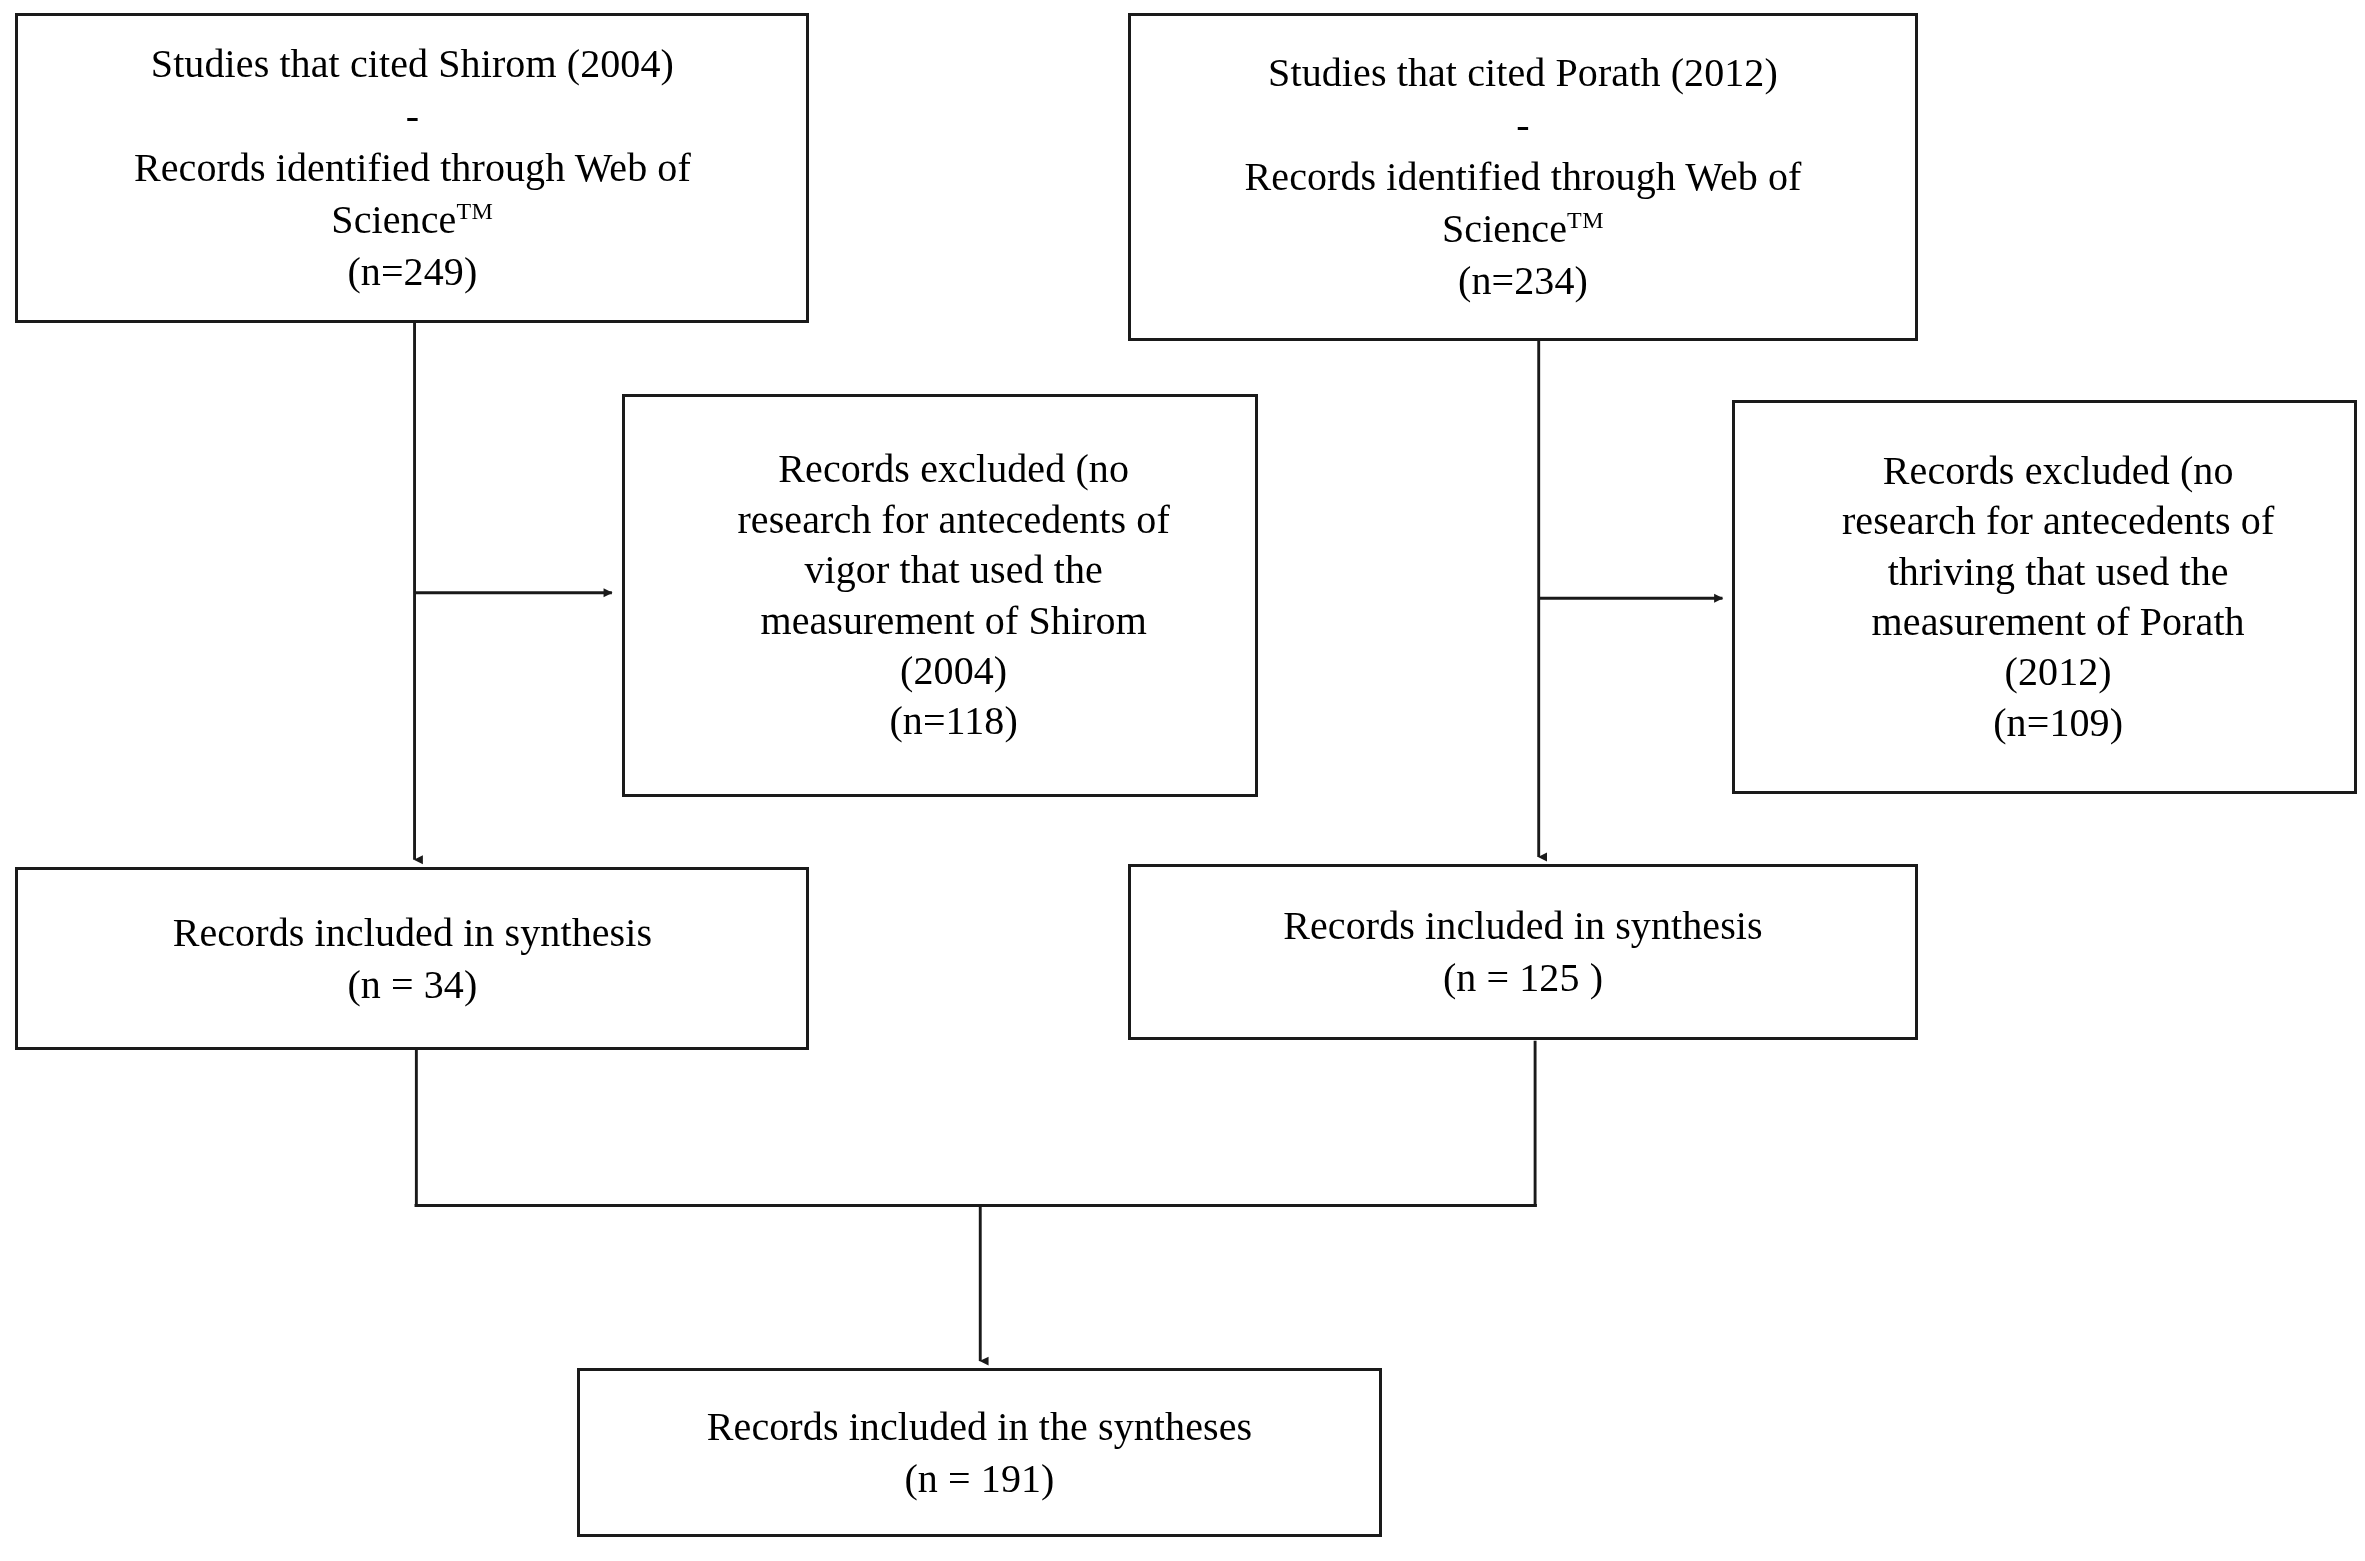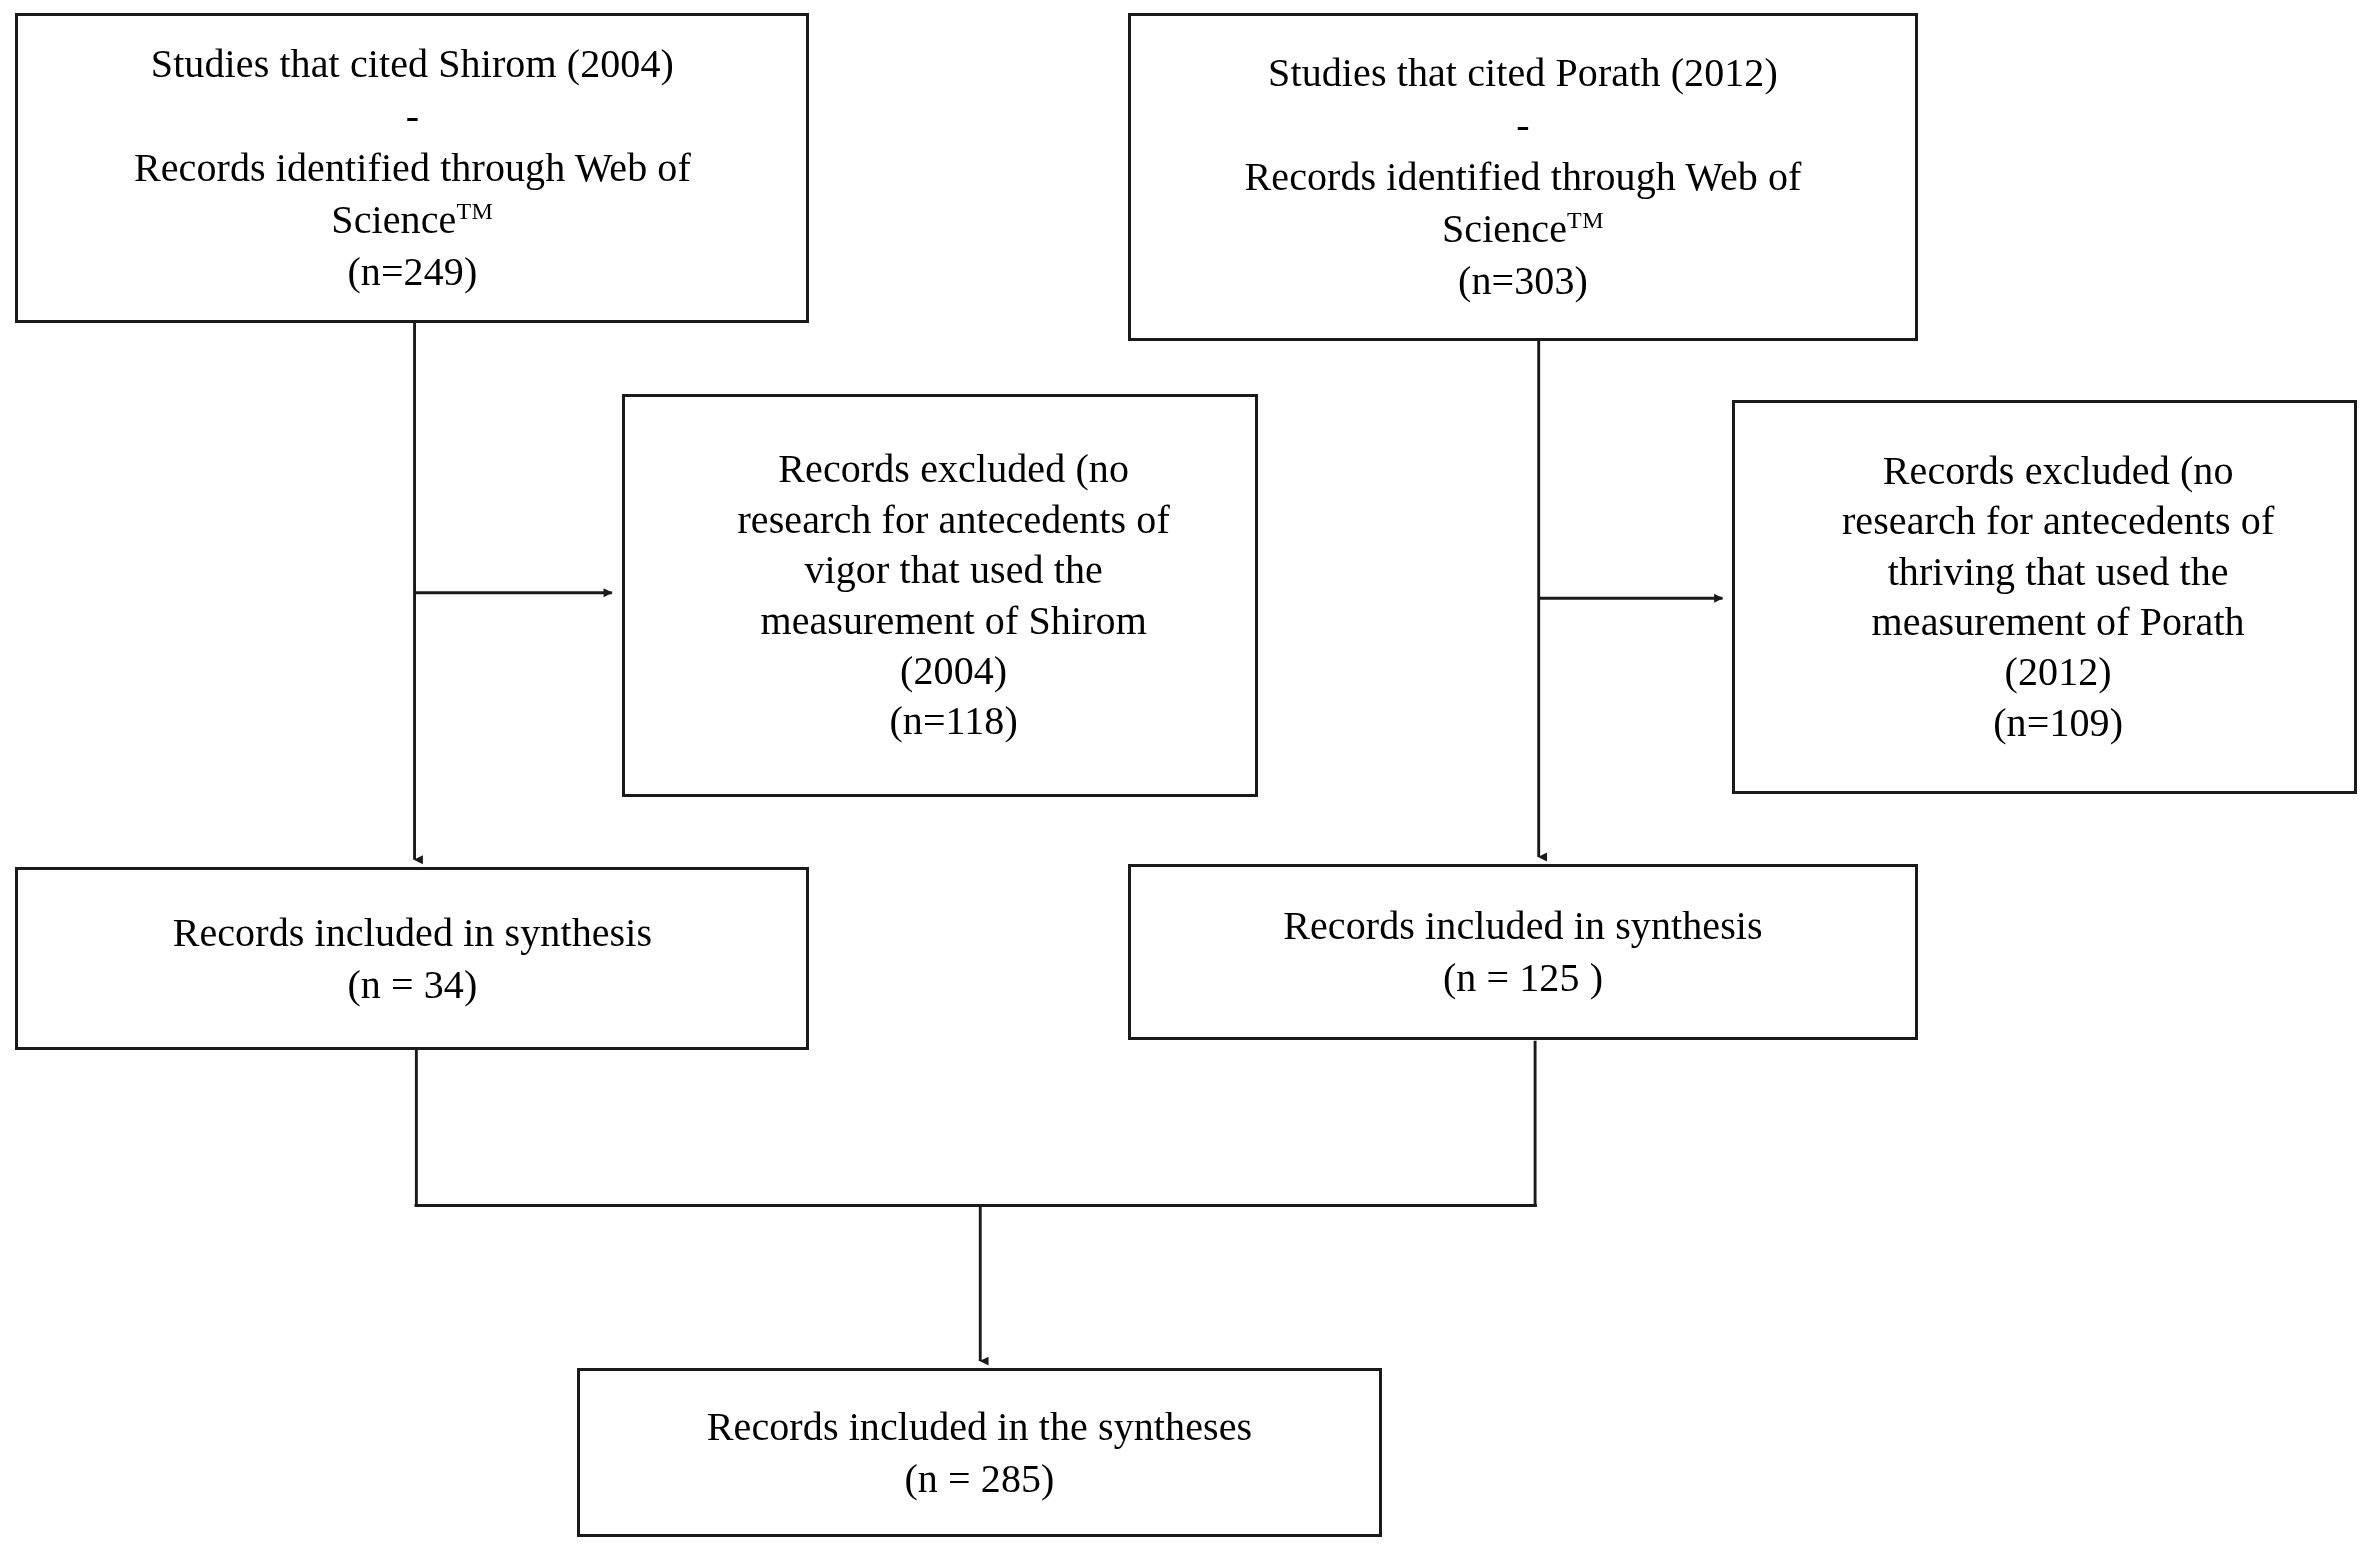--- a/index.html
+++ b/index.html
@@ -102,21 +102,21 @@
       <line x1="458" y1="1332" x2="1698" y2="1332" stroke="#1a1a1a" stroke-width="3.2"></line>
       <line x1="1083" y1="1332" x2="1083" y2="1504" stroke="#1a1a1a" stroke-width="3.2" marker-end="url(#arrowhead-down)"></line>
     </g>
   </svg>
 
   <div class="node" id="node-source-shirom">
     <span class="node-text"><span>Studies that cited Shirom (2004)</span><br><span>-</span><br><span>Records identified through Web of</span><br><span>Science</span><sup class="tm">TM</sup><br><span>(n=249)</span></span>
   </div>
 
   <div class="node" id="node-source-porath">
-    <span class="node-text"><span>Studies that cited Porath (2012)</span><br><span>-</span><br><span>Records identified through Web of</span><br><span>Science</span><sup class="tm">TM</sup><br><span>(n=303)</span></span>
+    <span class="node-text"><span>Studies that cited Porath (2012)</span><br><span>-</span><br><span>Records identified through Web of</span><br><span>Science</span><sup class="tm">TM</sup><br><span>(n=234)</span></span>
   </div>
 
   <div class="node dense" id="node-excluded-vigor">
     <span class="node-text">Records excluded (no
 research for antecedents of
 vigor that used the
 measurement of Shirom
 (2004)
 (n=118)</span>
   </div>
@@ -135,17 +135,17 @@
 (n = 34)</span>
   </div>
 
   <div class="node" id="node-included-thriving">
     <span class="node-text">Records included in synthesis
 (n = 125 )</span>
   </div>
 
   <div class="node" id="node-included-total">
     <span class="node-text">Records included in the syntheses
-(n = 285)</span>
+(n = 191)</span>
   </div>
 
 </div>
 
 
 </body></html>

